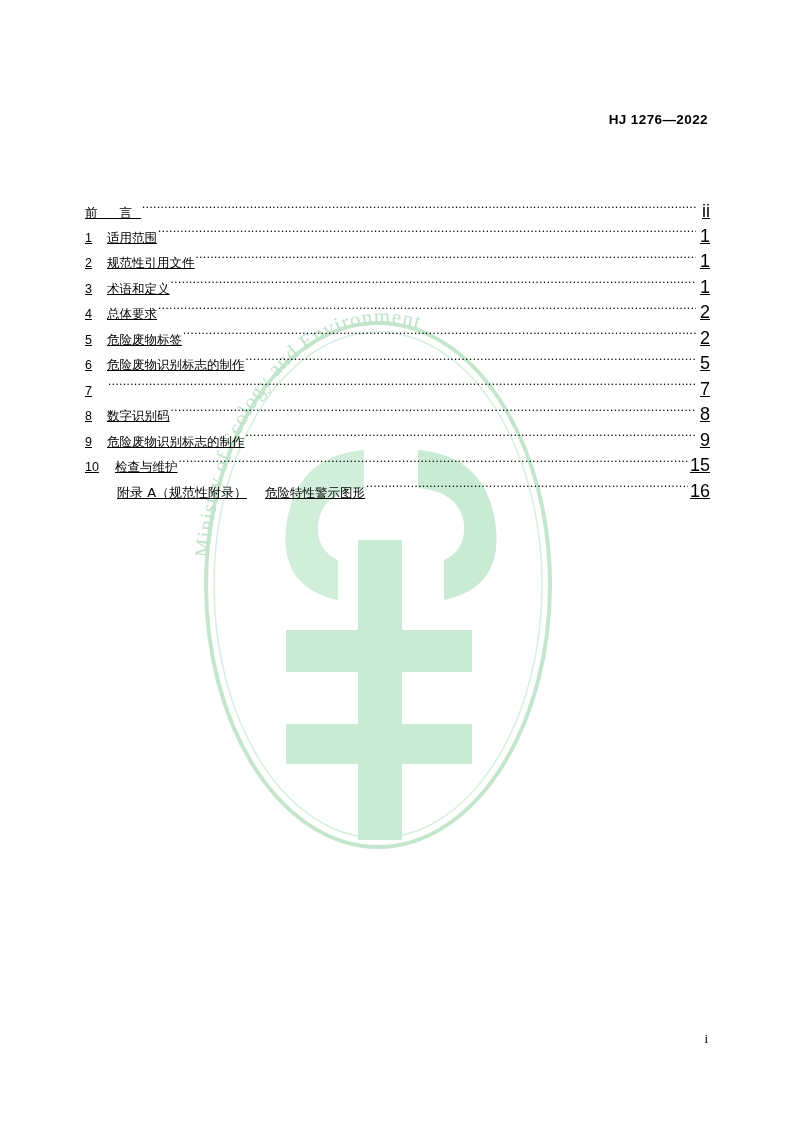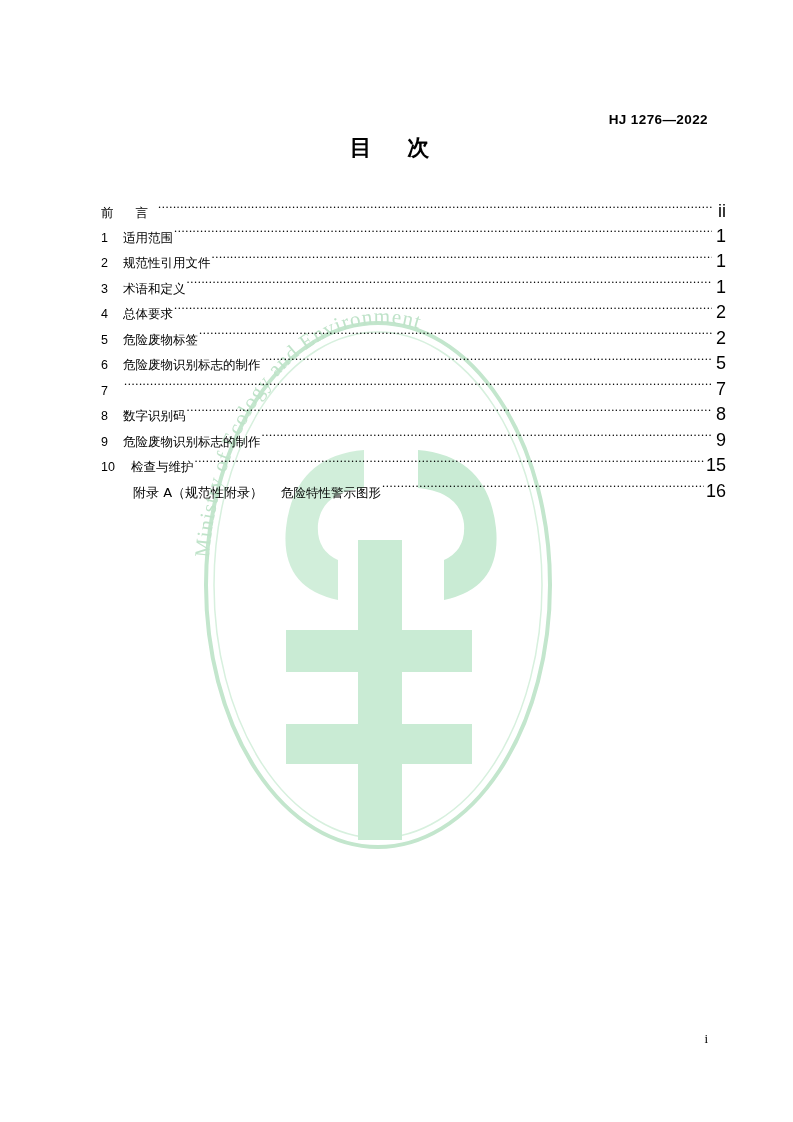--- a/index.html
+++ b/index.html
@@ -54,24 +54,25 @@
     text-align: center;
     font-size: 22px;
     font-weight: bold;
     letter-spacing: 14px;
     font-family: "DejaVu Sans", sans-serif;
   }
 
   
   .toc {
     position: absolute;
-    left: 101px;
+    left: 85px;
     top: 200px;
     width: 625px;
     z-index: 2;
+    text-decoration: underline;
   }
 
   .toc-row {
     display: flex;
     align-items: baseline;
     font-size: 13px;
     line-height: 23.5px;
     white-space: nowrap;
   }
 
@@ -170,21 +171,20 @@
         <path d="M196 150 q-70 6 -78 78 q-6 60 52 72 l0 -40 q-22 -10 -20 -36 q4 -32 46 -36 z" opacity="0.85"></path>
       </g>
       <text font-family="Liberation Serif, serif" font-size="21" fill="#bfe3c9" letter-spacing="1">
         <textPath href="#arcpath" startOffset="4%">Ministry of Ecology and Environment</textPath>
       </text>
     </svg>
   </div>
 
   <div class="std-number">HJ 1276—2022</div>
 
-  <div class="doc-title">目  次</div>
 
   <div class="toc">
 
     <div class="toc-row">
       <span class="preface-label">前  言</span>
       <span class="dots"></span>
       <span class="toc-page">ii</span>
     </div>
 
     <div class="toc-row">

